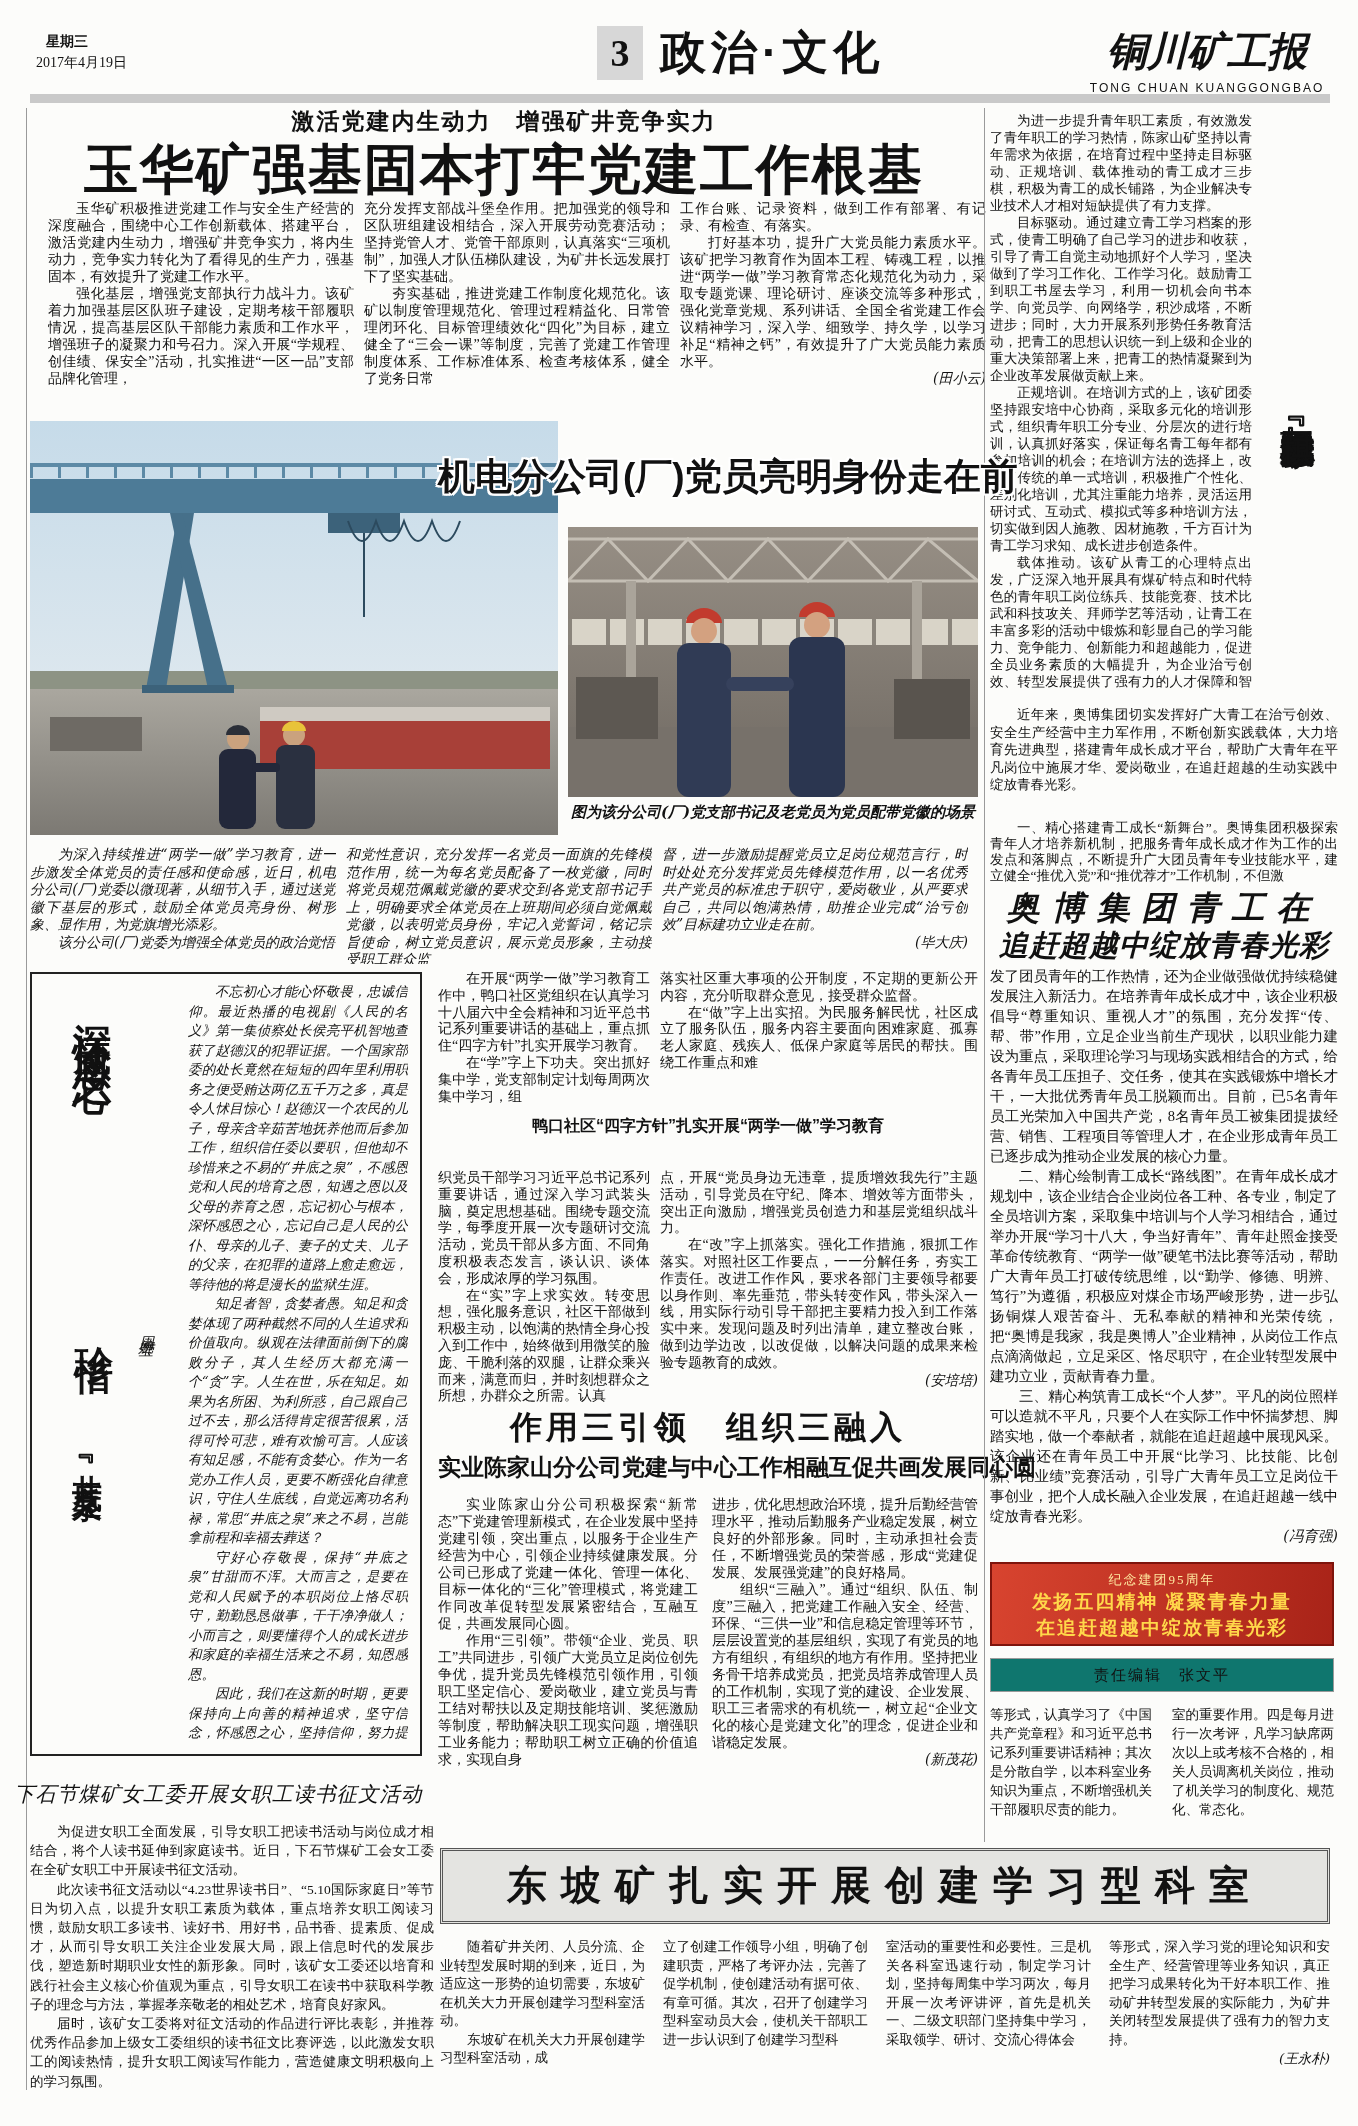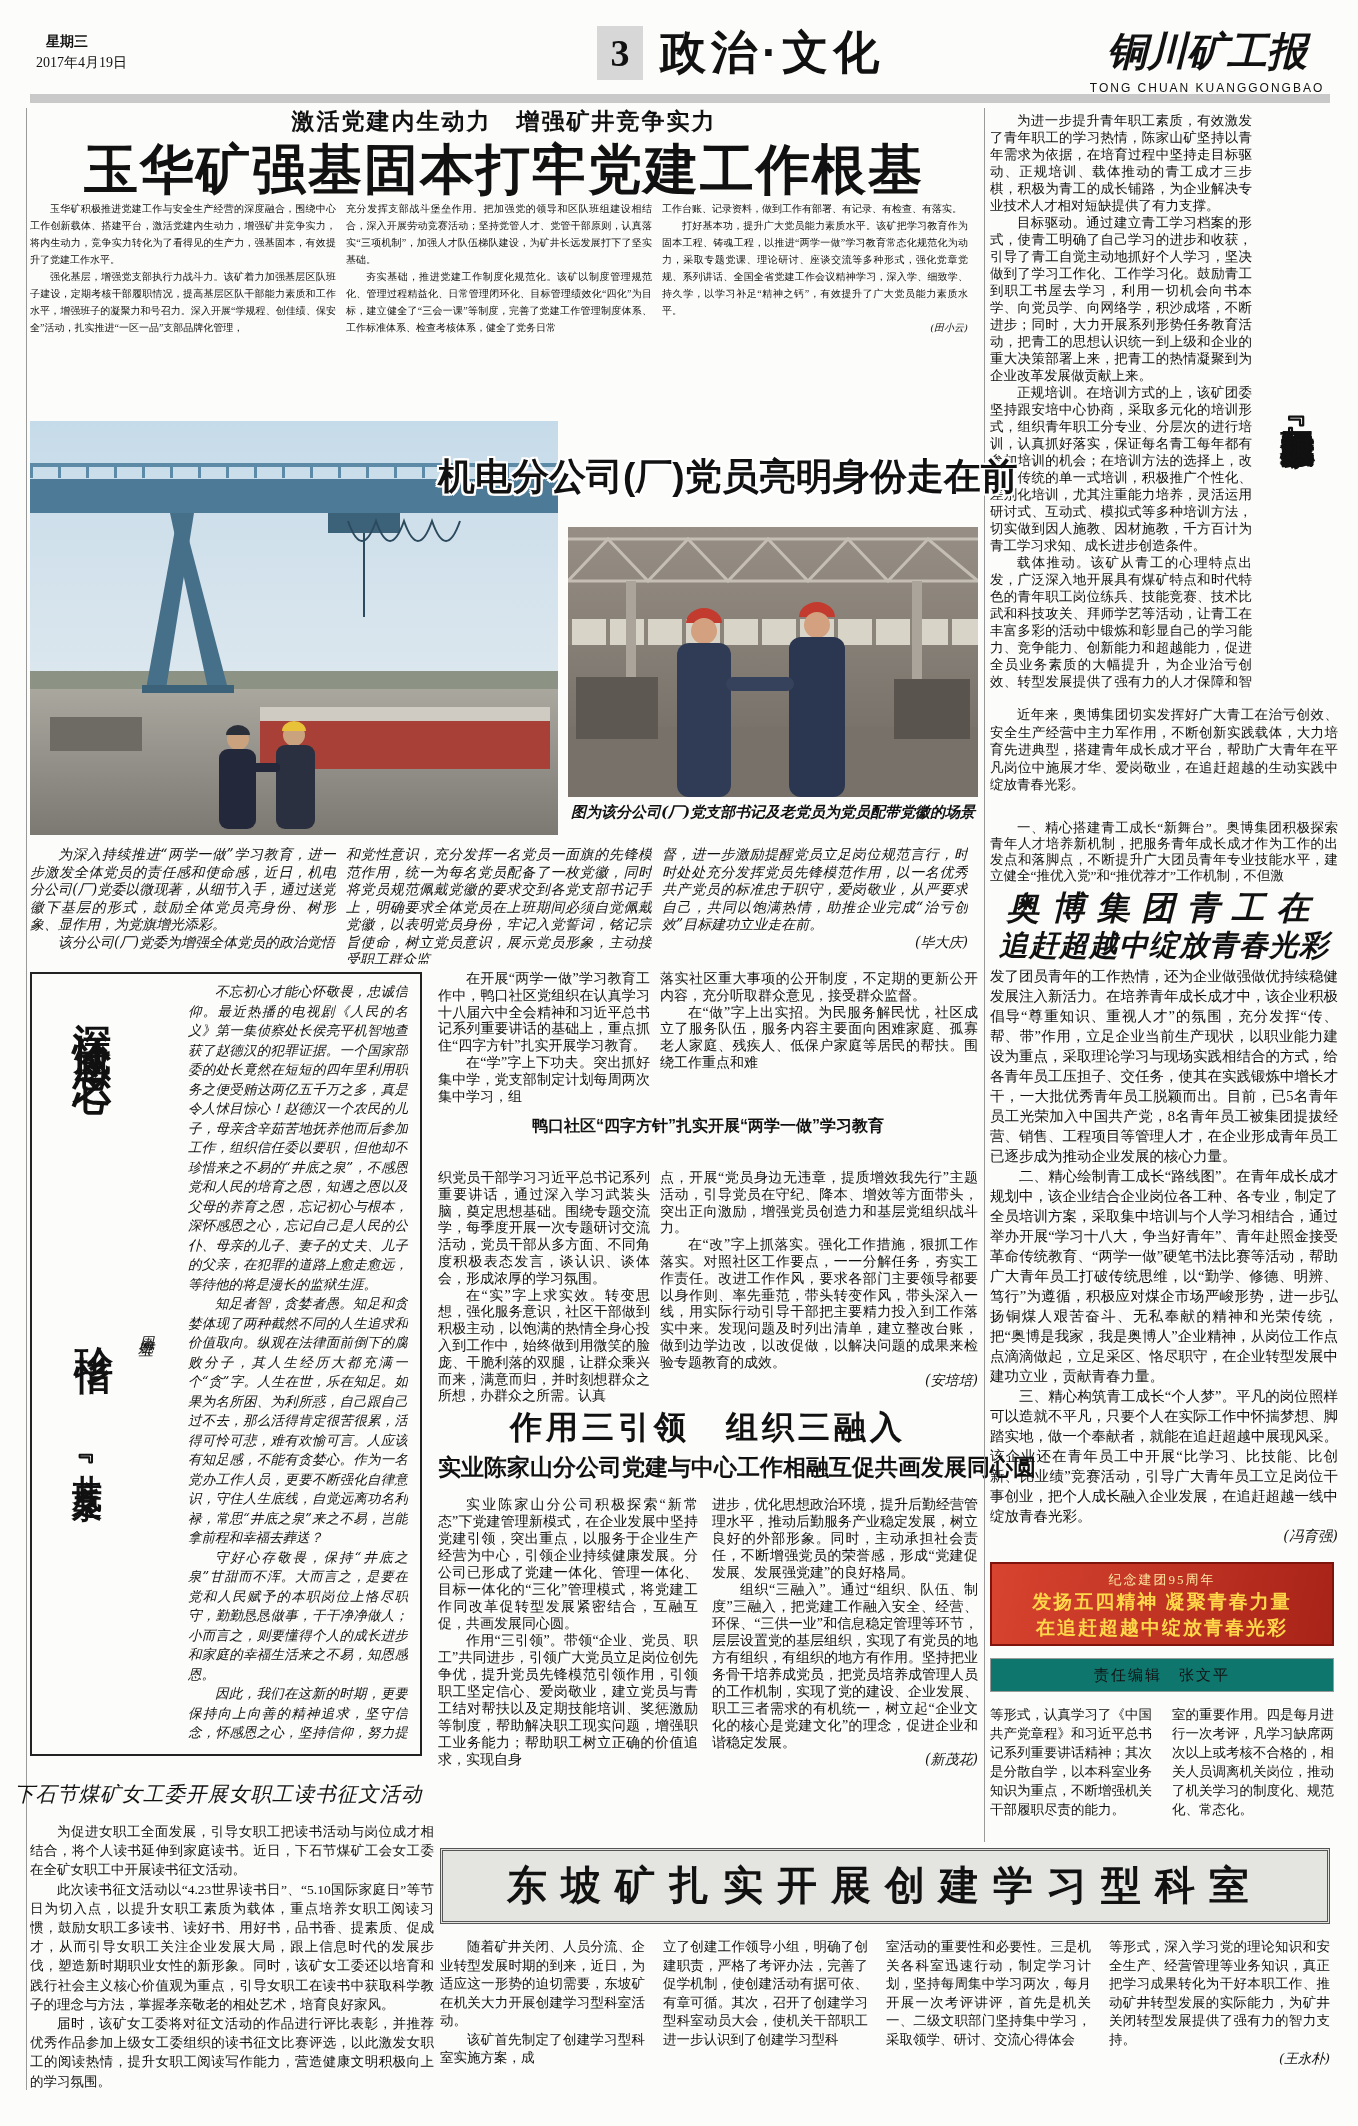--- a/index.html
+++ b/index.html
@@ -22,21 +22,21 @@
                text-align:center;line-height:54px;font-size:38px;font-weight:bold;}
   #hdr-section{left:660px;top:22px;font-size:46px;letter-spacing:5px;}
   #hdr-mast{left:1078px;top:24px;width:258px;text-align:center;}
   #hdr-mast .m1{font-size:40px;font-weight:bold;font-style:italic;font-family:"DejaVu Serif",serif;}
   #hdr-mast .m2{font-size:12px;letter-spacing:2px;margin-top:2px;font-family:"Liberation Sans",sans-serif;}
   #hdr-rule{left:30px;top:94px;width:1300px;height:9px;background:#c9c9c9;}
   #page-edge{left:26px;top:108px;height:1982px;}
   
   #a-kicker{left:30px;top:106px;width:948px;text-align:center;font-size:23px;letter-spacing:2px;}
   #a-headline{left:30px;top:134px;width:948px;text-align:center;font-size:54px;letter-spacing:2px;}
-  .acol{top:200px;width:306px;height:216px;font-size:10px;line-height:17px;}
+  .acol{top:200px;width:306px;height:216px;font-size:14px;line-height:17px;margin-left:18px;}
   
   #photo-left{left:30px;top:421px;width:528px;height:414px;}
   #photo-right{left:568px;top:527px;width:410px;height:270px;}
   #photo-headline{left:438px;top:452px;width:545px;font-size:37px;white-space:nowrap;z-index:6;
     text-shadow:-2px -2px 0 #fff,2px -2px 0 #fff,-2px 2px 0 #fff,2px 2px 0 #fff,0 -2px 0 #fff,0 2px 0 #fff,-2px 0 0 #fff,2px 0 0 #fff;}
   #photo-caption{left:568px;top:803px;width:410px;text-align:center;font-size:15px;font-weight:bold;}
   .bcol{top:846px;width:306px;height:118px;font-size:14px;line-height:17.5px;}
   
   #essay-box{left:30px;top:972px;width:388px;height:780px;border:2px solid #222;background:#fcfcfa;}
   #essay-t1{left:34px;top:20px;font-size:38px;letter-spacing:10px;font-weight:bold;font-family:"DejaVu Serif",serif;}
@@ -285,21 +285,21 @@
 
   <div class="abs col dptail" id="dp-tail1">
     <p class="cont">等形式，认真学习了《中国共产党章程》和习近平总书记系列重要讲话精神；其次是分散自学，以本科室业务知识为重点，不断增强机关干部履职尽责的能力。</p>
   </div>
   <div class="abs col dptail" id="dp-tail2">
     <p class="cont">室的重要作用。四是每月进行一次考评，凡学习缺席两次以上或考核不合格的，相关人员调离机关岗位，推动了机关学习的制度化、规范化、常态化。</p>
   </div>
   <div class="abs hei" id="dp-banner">东坡矿扎实开展创建学习型科室</div>
   <div class="abs col dpc" style="left:440px;width:205px;">
     <p>随着矿井关闭、人员分流、企业转型发展时期的到来，近日，为适应这一形势的迫切需要，东坡矿在机关大力开展创建学习型科室活动。</p>
-    <p>该矿首先制定了创建学习型科室实施方案，成</p>
+    <p>东坡矿在机关大力开展创建学习型科室活动，成</p>
   </div>
   <div class="abs col dpc" style="left:663px;width:205px;">
     <p class="cont">立了创建工作领导小组，明确了创建职责，严格了考评办法，完善了促学机制，使创建活动有据可依、有章可循。其次，召开了创建学习型科室动员大会，使机关干部职工进一步认识到了创建学习型科</p>
   </div>
   <div class="abs col dpc" style="left:886px;width:205px;">
     <p class="cont">室活动的重要性和必要性。三是机关各科室迅速行动，制定学习计划，坚持每周集中学习两次，每月开展一次考评讲评，首先是机关一、二级文职部门坚持集中学习，采取领学、研讨、交流心得体会</p>
   </div>
   <div class="abs col dpc" style="left:1109px;width:221px;">
     <p class="cont">等形式，深入学习党的理论知识和安全生产、经营管理等业务知识，真正把学习成果转化为干好本职工作、推动矿井转型发展的实际能力，为矿井关闭转型发展提供了强有力的智力支持。</p>
     <p class="by kai">(王永朴)</p>

